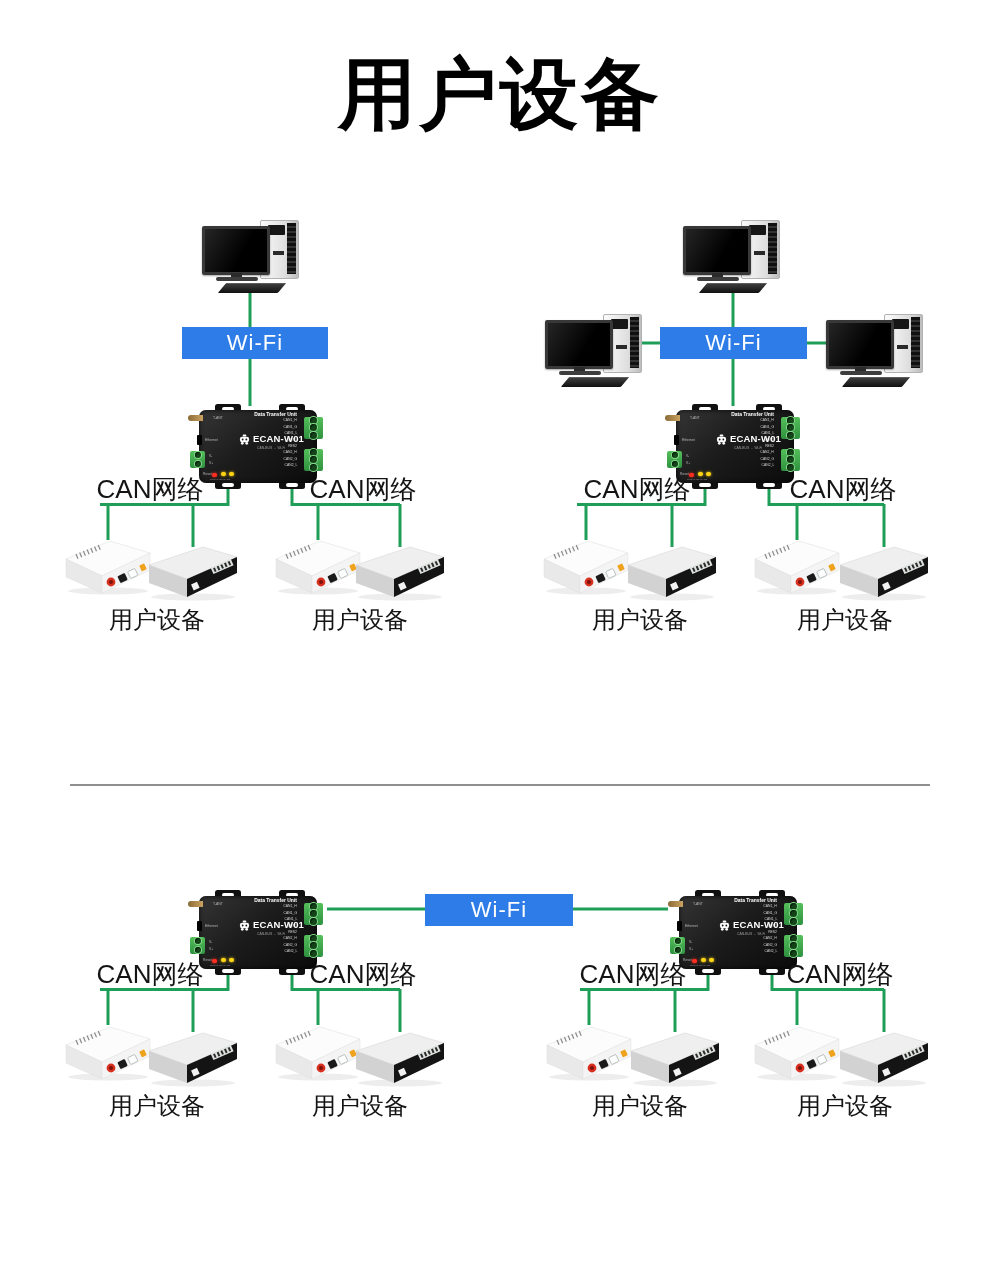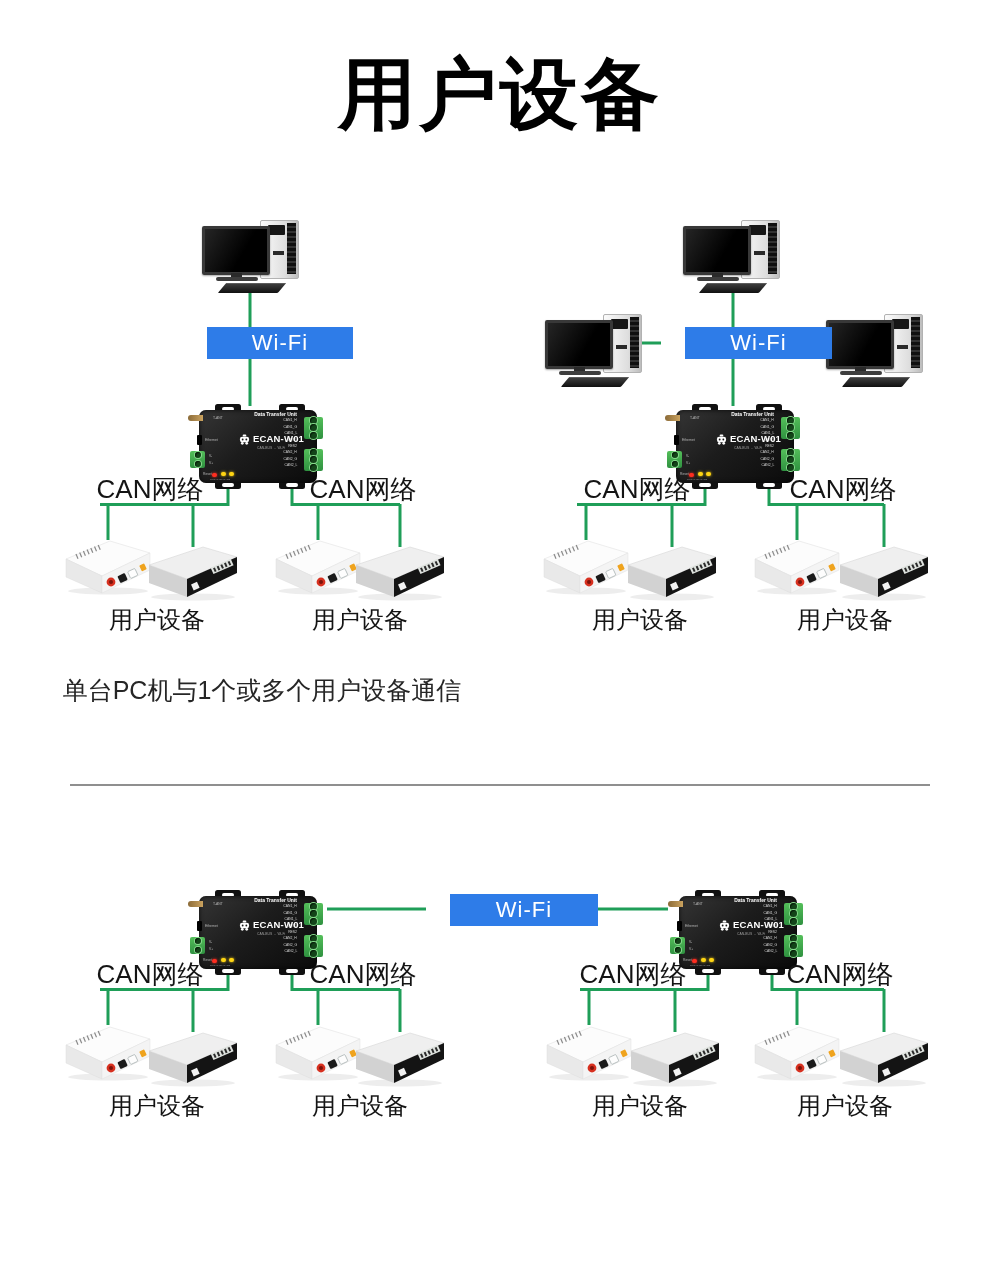--- a/index.html
+++ b/index.html
@@ -9,21 +9,21 @@
 
   
   .title{position:absolute;left:0;right:0;top:52px;text-align:center;font-size:78px;font-weight:900;
          color:#000;letter-spacing:3px;line-height:1.1;}
 
   
   .wires{position:absolute;left:0;top:0;}
 
   
   .wifi{position:absolute;height:32px;background:#2e7ce8;color:#fff;display:flex;align-items:center;
-        justify-content:center;font-size:22px;letter-spacing:1px;margin-left:25px;}
+        justify-content:center;font-size:22px;letter-spacing:1px;}
 
   
   .canlab{position:absolute;transform:translateX(-50%);font-size:26px;color:#141414;white-space:nowrap;}
   .userlab{position:absolute;transform:translateX(-50%);font-size:24px;color:#141414;white-space:nowrap;}
   .caption{position:absolute;transform:translateX(-50%);font-size:25px;color:#262626;white-space:nowrap;}
   .divider{position:absolute;left:70px;top:784px;width:860px;height:2px;background:#8f8f8f;}
 
   
   .pc{position:absolute;width:100px;height:74px;}
   .pc .tower{position:absolute;left:58px;top:0;width:37px;height:57px;border:1px solid #b2b2b2;border-radius:2px;
@@ -263,21 +263,20 @@
         <rect x="80" y="24" width="2" height="4.2"></rect>
         <rect x="84" y="24" width="2" height="4.2"></rect>
       </g>
     </g>
   </svg>
 </div>
 
   <div class="userlab" style="left:157px;top:604px;">用户设备</div>
   <div class="userlab" style="left:360px;top:604px;">用户设备</div>
 
-  <div class="caption" style="left:262px;top:674px;">单台PC机与1个或多个用户设备通信</div>
 
   <div class="abs" style="left:683px;top:220px;">
   <div class="pc">
     <div class="tower">
       <i class="tvent"></i>
       <i class="tslot"></i>
       <i class="tdot"></i>
     </div>
     <div class="mon"></div>
     <div class="stand"></div>

